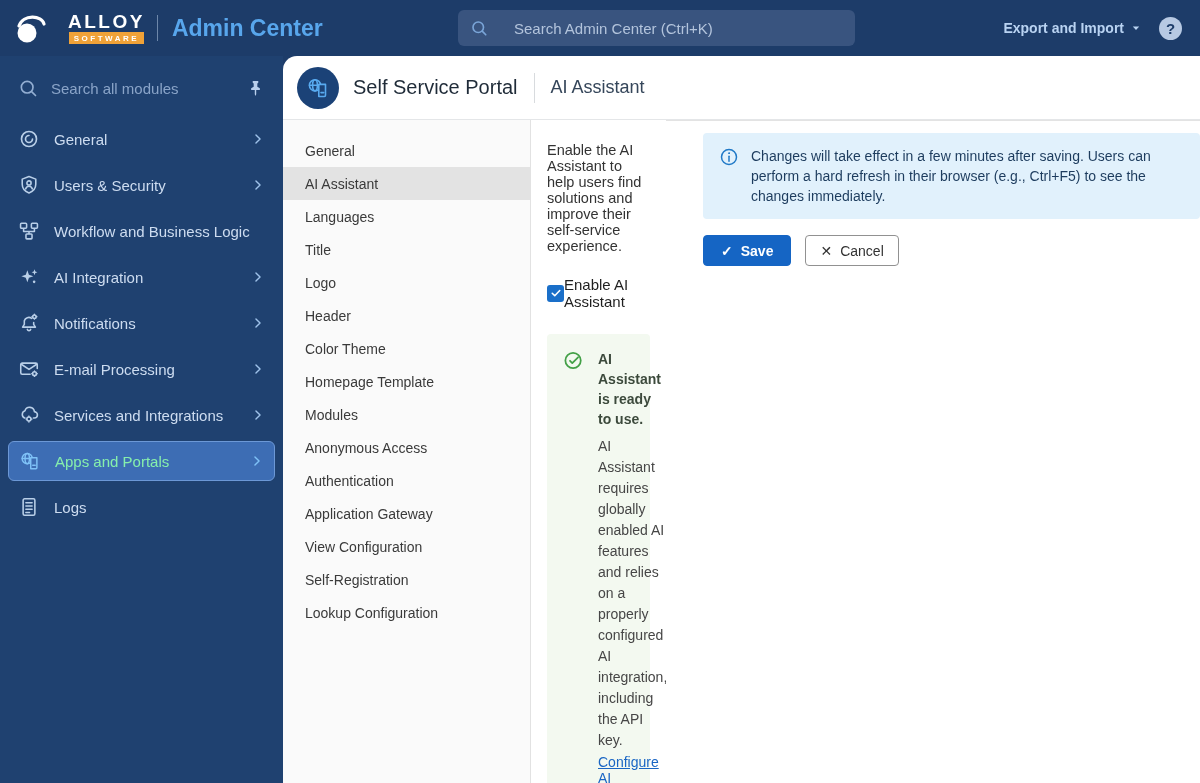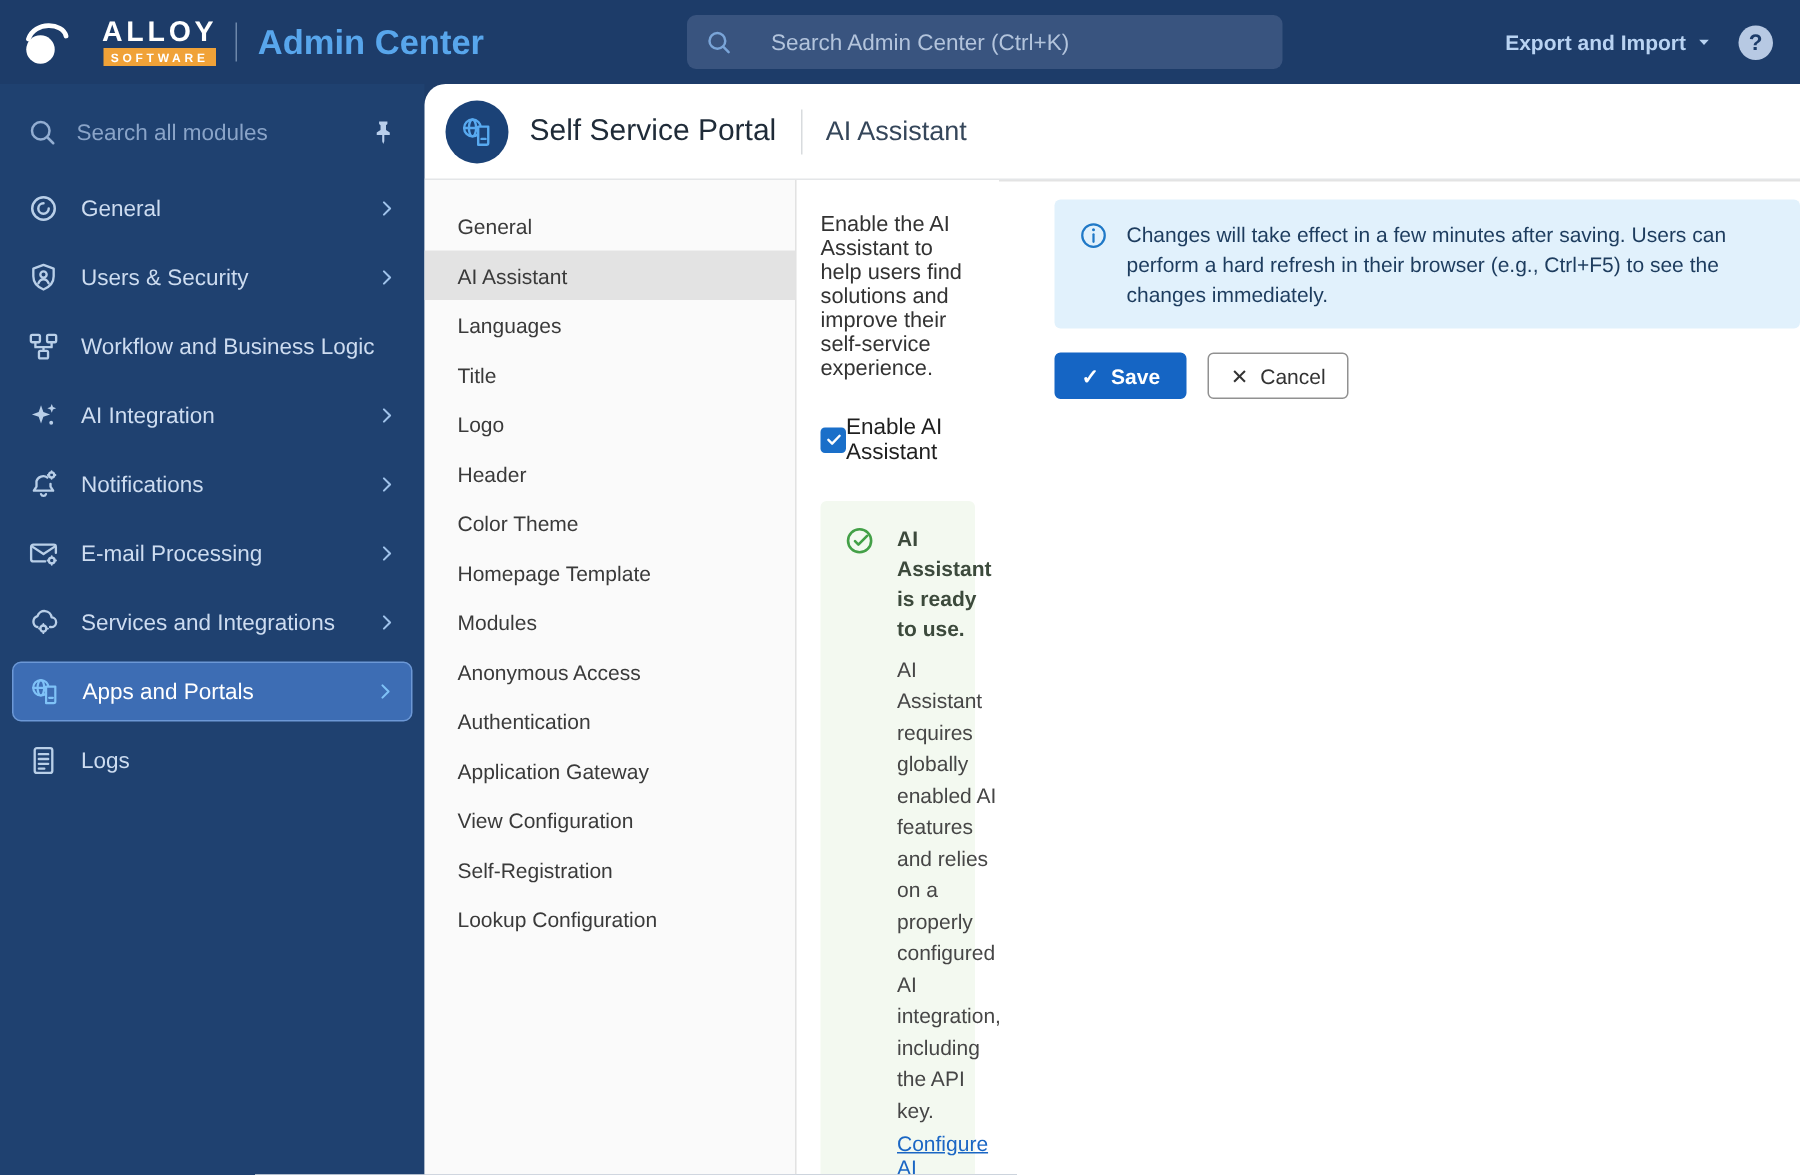--- a/index.html
+++ b/index.html
@@ -37,21 +37,21 @@
                           font-family:"Liberation Sans", sans-serif; }
   .sidebar-search input::placeholder { color:#8aa4c8; opacity:1; }
   .pin { width:19px; height:19px; color:#b9cfec; flex:0 0 auto; cursor:pointer; }
   .nav { margin-top:6px; }
   .nav-item { height:46px; display:flex; align-items:center; padding:0 18px; gap:14px; cursor:pointer;
               color:#cddcf0; --occl:#1f4170; }
   .nav-item .ico { width:22px; height:22px; color:#b9cfe8; flex:0 0 auto; }
   .nav-item .lbl { font-size:15px; flex:1 1 auto; white-space:nowrap; }
   .nav-item .chev { width:14px; height:14px; color:#9fc2ea; flex:0 0 auto; }
   .nav-item.selected { height:40px; margin:3px 8px; padding:0 10px; background:#3d6db4; border:1px solid #6c98d6;
-                       border-radius:6px; color:#ffffff; --occl:#3d6db4; }
+                       border-radius:6px; color:#86efac; --occl:#3d6db4; }
   .nav-item.selected .ico, .nav-item.selected .chev { color:#7fc2f7; }
 
   
   .content { position:absolute; top:56px; left:283px; width:917px; height:727px; background:#fff;
              border-top-left-radius:14px; display:flex; flex-direction:column; overflow:hidden; }
   .page-header { height:64px; flex:0 0 auto; display:flex; align-items:center; padding-left:14px;
                  border-bottom:1px solid #e4e6e8; }
   .page-header-icon { width:42px; height:42px; border-radius:50%; background:#1b4277; display:flex; align-items:center;
                       justify-content:center; --occl:#1b4277; }
   .page-header-icon .ico { width:24px; height:24px; color:#58aaf0; }

